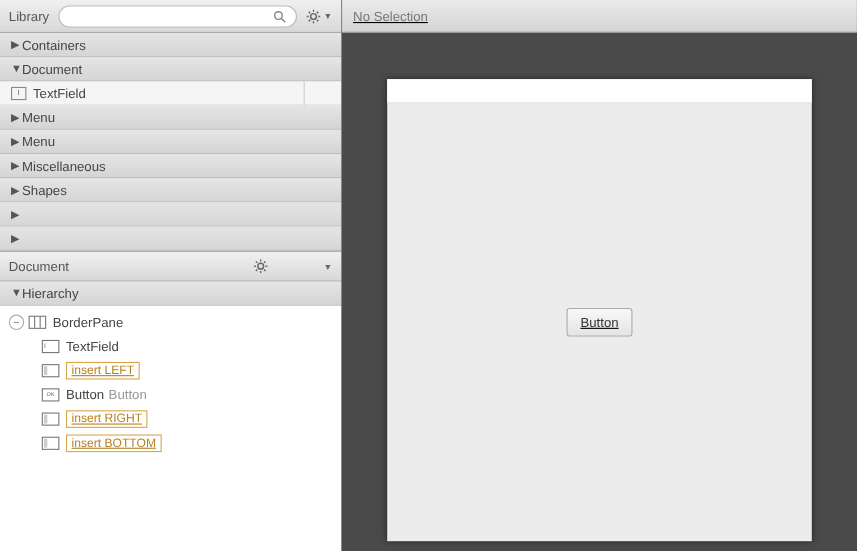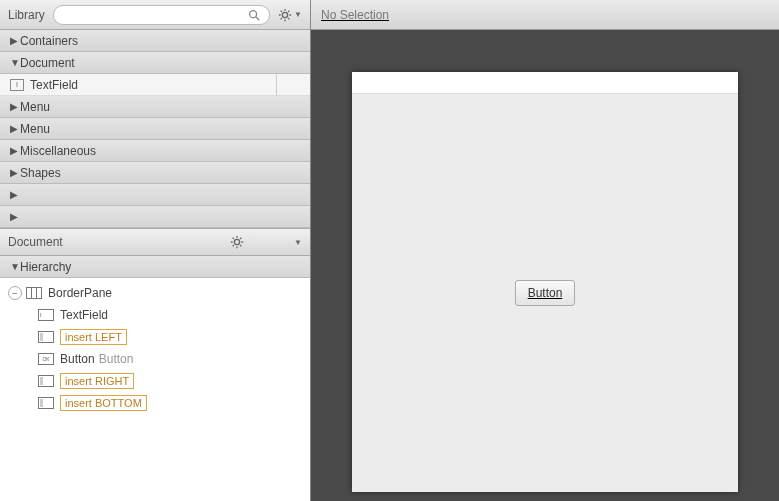--- a/index.html
+++ b/index.html
@@ -21,21 +21,21 @@
 .doc-header .panel-title { flex: 1; }
 .tree { background: #fff; flex: 1; overflow: auto; padding: 4px 0; }
 .tree-row { height: 22px; display: flex; align-items: center; padding-left: 8px; color: #444; cursor: pointer; }
 .tree-row .toggle { width: 14px; height: 14px; border: 1px solid #aaa; border-radius: 7px; display:flex; align-items:center; justify-content:center; font-size:10px; color:#777; margin-right: 4px;}
 .tree-row .node-ico { width: 16px; height: 12px; border: 1px solid #777; margin-right: 6px; position: relative; background:#fff;}
 .tree-row .node-ico.bp::before { content:""; position:absolute; left:4px; top:0; bottom:0; width:1px; background:#777;}
 .tree-row .node-ico.bp::after { content:""; position:absolute; right:4px; top:0; bottom:0; width:1px; background:#777;}
 .tree-row .node-ico.tf { font-size:6px; display:flex; align-items:center; justify-content:flex-start; padding-left:1px; color:#666;}
 .tree-row .node-ico.slot::before { content:""; position:absolute; left:1px; top:1px; bottom:1px; width:3px; background:#ccc;}
 .tree-row .node-ico.btn { font-size:5px; display:flex; align-items:center; justify-content:center; color:#666;}
-.tree-row .placeholder { border: 1px solid #d9a648; padding: 1px 4px; color: #b8811f; font-size: 11px; }
+.tree-row .placeholder { border: 1px solid #d9a648; padding: 1px 4px; color: #b8811f; font-size: 11px; text-decoration: underline; }
 .tree-row .sub { color: #999; margin-left: 4px; }
 .indent1 { padding-left: 38px; }
 .right-panel { flex: 1; display: flex; flex-direction: column; text-decoration: underline; }
 .right-header { height: 30px; background: linear-gradient(#eaeaea,#d5d5d5); border-bottom: 1px solid #999; display: flex; align-items: center; padding: 0 10px; color: #777; font-size: 12px; }
 .canvas { flex: 1; background: #4a4a4a; display: flex; align-items: flex-start; justify-content: center; padding-top: 42px; overflow:hidden;}
 .app-border { width: 386px; height: 420px; background: #ececec; box-shadow: 0 0 6px rgba(0,0,0,.5); display: flex; flex-direction: column; }
 .app-top { height: 22px; background: #fff; border-bottom: 1px solid #ddd; }
 .app-center { flex: 1; display: flex; align-items: center; justify-content: center; }
 .ui-button { padding: 5px 12px; background: linear-gradient(#f8f8f8,#e4e4e4); border: 1px solid #aaa; border-radius: 3px; color: #333; font-size: 12px; cursor: pointer; }
 svg { display: block; }

